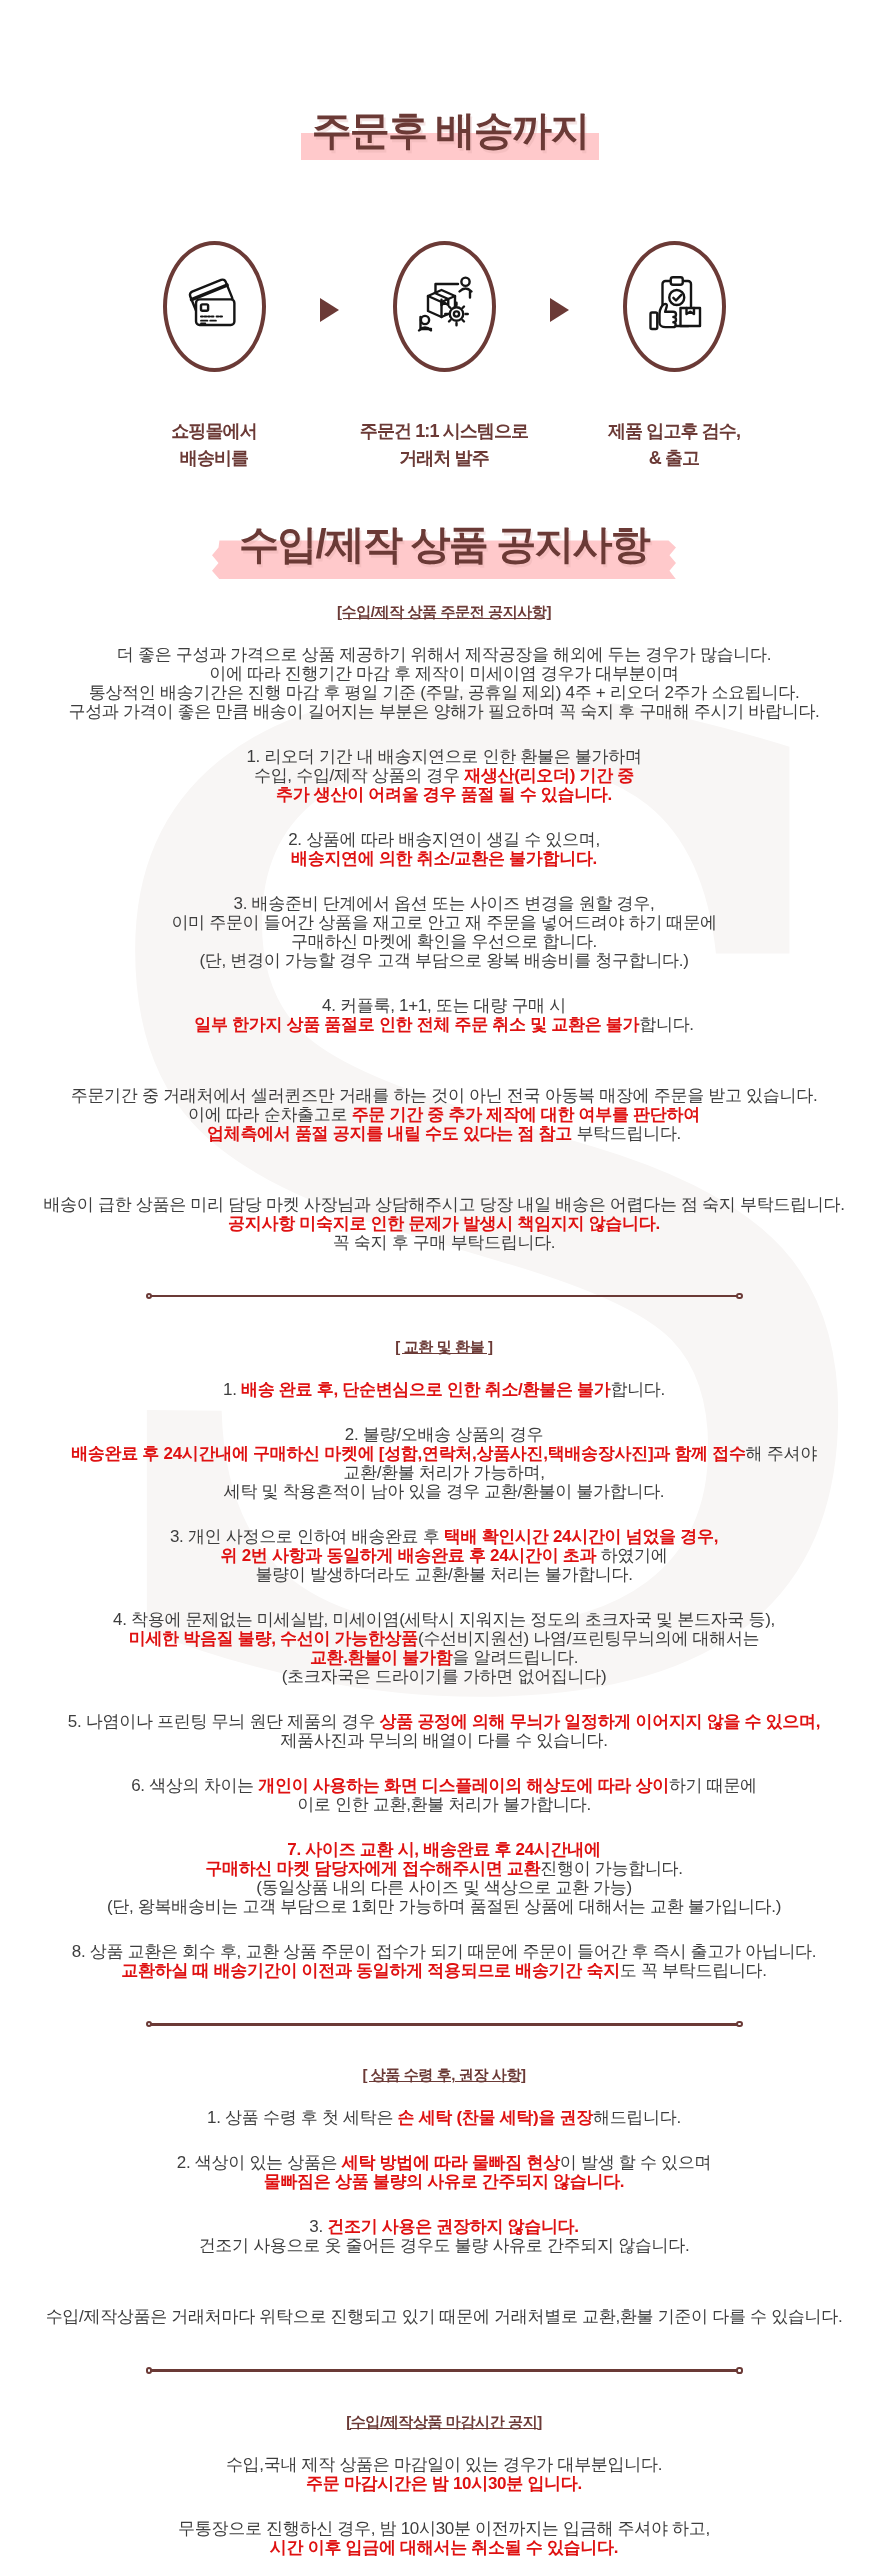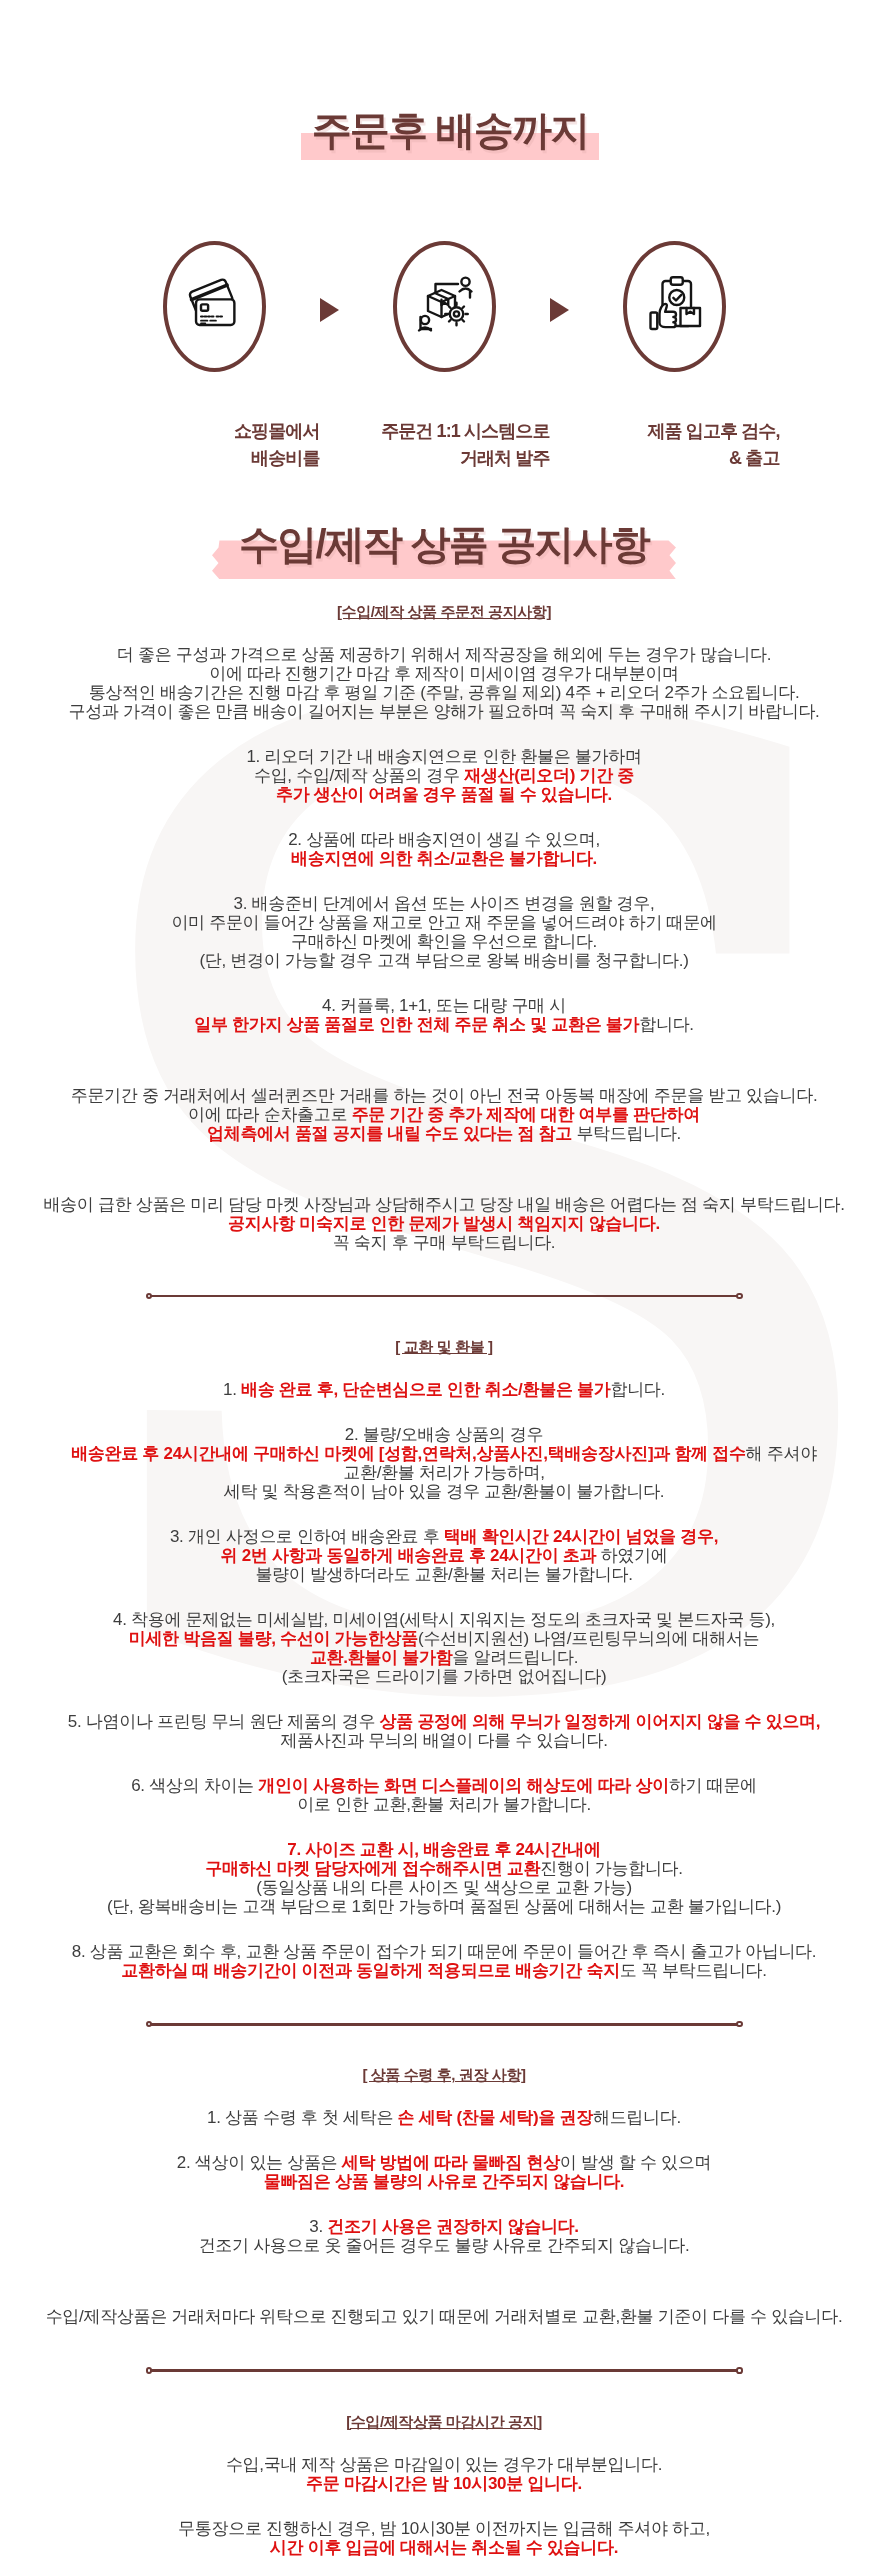--- a/index.html
+++ b/index.html
@@ -23,21 +23,21 @@
     font-size:40px;font-weight:700;color:var(--brown);letter-spacing:-1.8px;line-height:1.1;
     text-shadow:1.8px 2.7px 0 rgba(221,170,170,0.30);}
   .hl-rect::after{content:"";position:absolute;z-index:-1;left:-10.7px;right:-10.7px;top:56%;height:62%;
     background:var(--pink);}
   .hl-tape::after{content:"";position:absolute;z-index:-1;left:-27px;right:-27px;top:42%;height:88%;
     background:var(--pink);
     clip-path:polygon(1.6% 0,98.4% 0,100% 18%,98.6% 38%,100% 58%,98.6% 78%,100% 100%,1.6% 100%,0 78%,1.4% 58%,0 38%,1.4% 18%);}
 
   
   .process{margin-top:89px;display:flex;justify-content:center;align-items:flex-start;}
-  .step{width:211px;text-align:right;}
+  .step{width:211px;text-align:center;}
   .circle{width:103px;height:131px;margin:0 auto;border:4.4px solid var(--brown);border-radius:50%;
     display:flex;align-items:center;justify-content:center;background:#fff;}
   .step-label{margin-top:46px;font-size:18px;font-weight:700;color:var(--brown);line-height:1.5;letter-spacing:-0.9px;}
   .arrow{width:0;height:0;margin-top:57px;
     border-left:19.5px solid var(--brown);border-top:12.4px solid transparent;border-bottom:12.4px solid transparent;}
 
   
   .sections{margin-top:37px;padding-bottom:53px;}
   .sec-heading{margin:0 0 23px;font-size:15px;font-weight:700;color:var(--brown);text-align:center;letter-spacing:-0.4px;text-decoration:underline;}
   .para{margin:0 auto 26px;max-width:853px;text-align:center;font-size:17px;line-height:19px;color:var(--ink);letter-spacing:-0.3px;}

